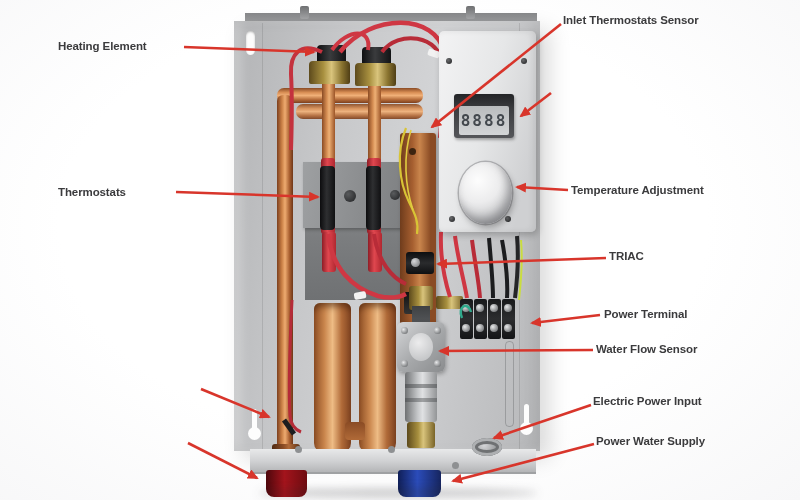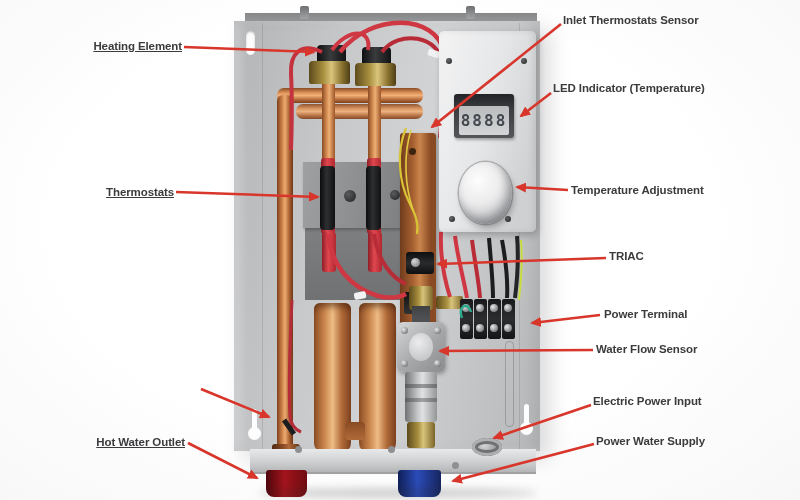--- a/index.html
+++ b/index.html
@@ -3,21 +3,21 @@
 <meta charset="utf-8">
 <style>
   html,body{margin:0;padding:0;background:#fff;}
   #stage{position:relative;width:800px;height:500px;overflow:hidden;
          background:radial-gradient(ellipse at 48% 45%, #ffffff 55%, #f7f7f8 100%);
          font-family:"Liberation Sans", sans-serif;}
   .abs{position:absolute;}
   
   .lbl{position:absolute;font-weight:bold;font-size:11.5px;line-height:1.1;color:#3b3b3d;
        white-space:nowrap;letter-spacing:-0.1px;}
-  .lbl-l{text-align:right;text-decoration:underline;}
+  .lbl-l{text-align:left;}
   
   .backpanel{left:234px;top:21px;width:306px;height:430px;
      background:linear-gradient(100deg,#b3b4b6 0%,#c7c8ca 30%,#d2d3d5 55%,#c3c4c6 80%,#b7b8ba 100%);
      box-shadow:10px 8px 20px rgba(0,0,0,0.14), inset -8px 0 14px rgba(0,0,0,0.07), inset 8px 0 10px rgba(255,255,255,0.25);}
   .topstrip{left:245px;top:13px;width:292px;height:10px;background:linear-gradient(#87888a,#9d9ea0);}
   .clip{width:9px;height:13px;top:6px;background:linear-gradient(#6f7072,#a5a6a8);border-radius:2px;}
   .bendline{top:23px;width:1px;height:426px;background:rgba(0,0,0,0.10);}
   .keyhole-v{width:9px;height:24px;border-radius:5px;background:#fcfcfc;
      box-shadow:inset 0 1px 2px rgba(0,0,0,0.25);}
   .tear{width:14px;height:36px;}
@@ -193,24 +193,22 @@
     <line x1="568" y1="190" x2="517" y2="187" stroke="#d8352b" stroke-width="2.6" marker-end="url(#ah)"></line>
     <line x1="606" y1="258" x2="438" y2="264" stroke="#d8352b" stroke-width="2.6" marker-end="url(#ah)"></line>
     <line x1="600" y1="315" x2="532" y2="323" stroke="#d8352b" stroke-width="2.6" marker-end="url(#ah)"></line>
     <line x1="593" y1="350" x2="440" y2="351" stroke="#d8352b" stroke-width="2.6" marker-end="url(#ah)"></line>
     <line x1="591" y1="405" x2="494" y2="438" stroke="#d8352b" stroke-width="2.6" marker-end="url(#ah)"></line>
     <line x1="594" y1="444" x2="453" y2="481" stroke="#d8352b" stroke-width="2.6" marker-end="url(#ah)"></line>
   </svg>
 
   <div class="lbl lbl-l" style="left:58px;top:40px;width:124px;">Heating Element</div>
   <div class="lbl lbl-l" style="left:58px;top:186px;width:116px;">Thermostats</div>
-  <div class="lbl lbl-l" style="left:58px;top:436px;width:127px;">Hot Water Outlet</div>
 
   <div class="lbl" style="left:563px;top:14px;">Inlet Thermostats Sensor</div>
-  <div class="lbl" style="left:553px;top:82px;">LED Indicator (Temperature)</div>
   <div class="lbl" style="left:571px;top:184px;">Temperature Adjustment</div>
   <div class="lbl" style="left:609px;top:250px;">TRIAC</div>
   <div class="lbl" style="left:604px;top:308px;text-align:right;">Power Terminal</div>
   <div class="lbl" style="left:596px;top:343px;">Water Flow Sensor</div>
   <div class="lbl" style="left:593px;top:395px;">Electric Power Input</div>
   <div class="lbl" style="left:596px;top:435px;">Power Water Supply</div>
 
 </div>
 
 </body></html>

